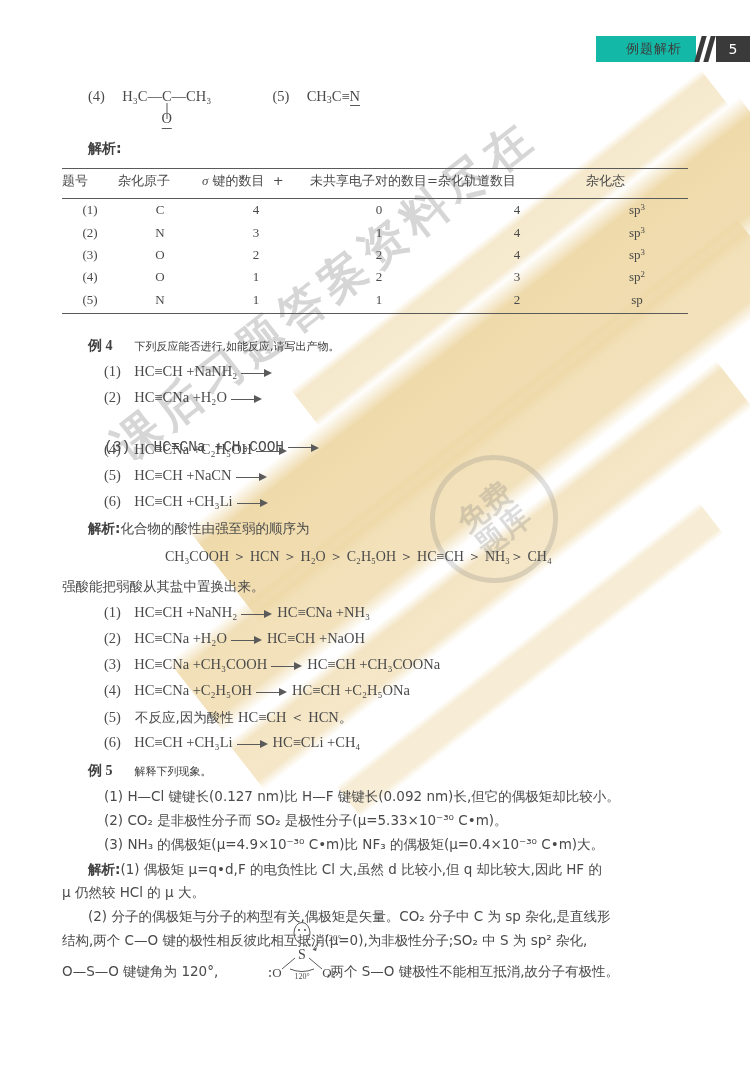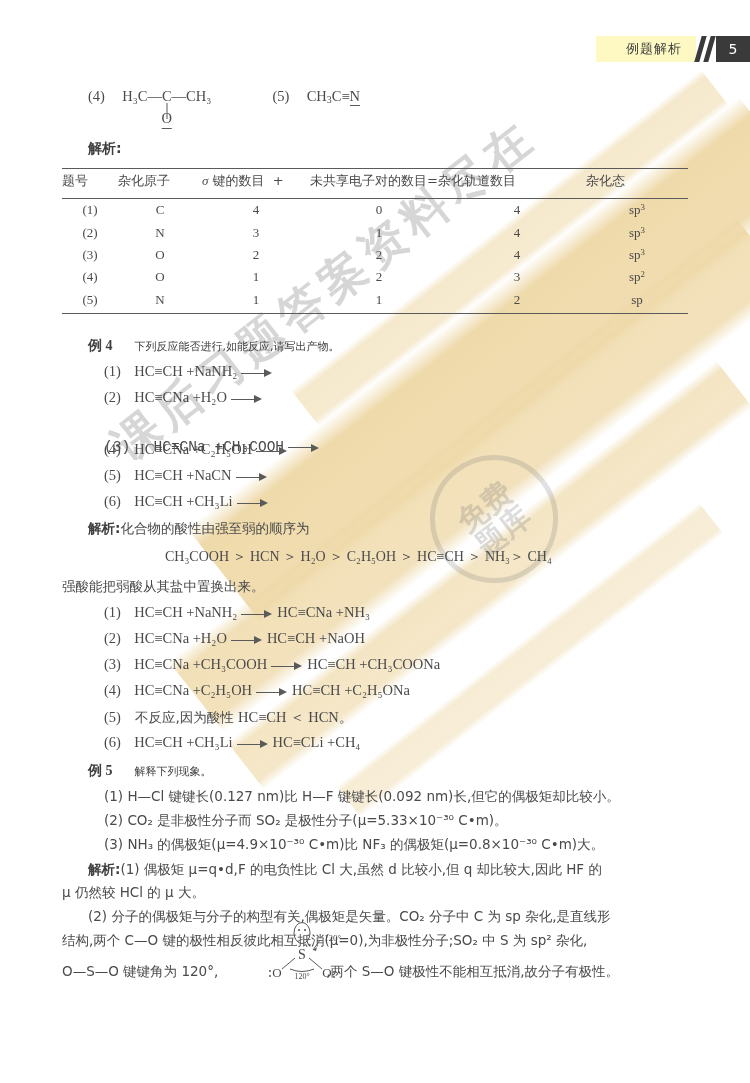--- a/index.html
+++ b/index.html
@@ -86,21 +86,21 @@
   
   .page-header {
     position: absolute;
     right: 0;
     top: 36px;
     display: flex;
     align-items: stretch;
     height: 26px;
   }
   .header-band {
-    background: #fef9c3;
+    background: #14b8a6;
     color: #3c3c3c;
     font-family: "DejaVu Sans", sans-serif;
     font-size: 13px;
     letter-spacing: 1px;
     padding: 0 14px 0 30px;
     display: flex;
     align-items: center;
   }
   .header-slashes {
     width: 20px;
@@ -428,21 +428,21 @@
     <span style="display:inline-block;width:6px"></span>
     <span>HC≡CH  +CH₃Li</span><span class="arrow"></span><span>HC≡CLi  +CH₄</span>
   </div>
 
   <div class="abs ex-head" style="top:762px;left:88px;">
     <span class="num">例 5</span><span class="ex-title">解释下列现象。</span>
   </div>
 
   <div class="abs han" style="top:788px;left:104px;white-space:nowrap;">(1) H—Cl 键键长(0.127 nm)比 H—F 键键长(0.092 nm)长,但它的偶极矩却比较小。</div>
   <div class="abs han" style="top:812px;left:104px;white-space:nowrap;">(2) CO₂ 是非极性分子而 SO₂ 是极性分子(μ=5.33×10⁻³⁰ C•m)。</div>
-  <div class="abs han" style="top:836px;left:104px;white-space:nowrap;">(3) NH₃ 的偶极矩(μ=4.9×10⁻³⁰ C•m)比 NF₃ 的偶极矩(μ=0.8×10⁻³⁰ C•m)大。</div>
+  <div class="abs han" style="top:836px;left:104px;white-space:nowrap;">(3) NH₃ 的偶极矩(μ=4.9×10⁻³⁰ C•m)比 NF₃ 的偶极矩(μ=0.4×10⁻³⁰ C•m)大。</div>
 
   <div class="abs" style="top:860px;left:88px;white-space:nowrap;">
     <span style="font-family:'DejaVu Sans',sans-serif;font-weight:bold;font-size:13.5px;color:#3f3f3f;">解析:</span><span class="han">(1) 偶极矩 μ=q•d,F 的电负性比 Cl 大,虽然 d 比较小,但 q 却比较大,因此 HF 的</span>
   </div>
   <div class="abs han" style="top:884px;left:62px;white-space:nowrap;">μ 仍然较 HCl 的 μ 大。</div>
   <div class="abs han" style="top:908px;left:88px;white-space:nowrap;">(2) 分子的偶极矩与分子的构型有关,偶极矩是矢量。CO₂ 分子中 C 为 sp 杂化,是直线形</div>
   <div class="abs han" style="top:932px;left:62px;white-space:nowrap;">结构,两个 C—O 键的极性相反彼此相互抵消(μ=0),为非极性分子;SO₂ 中 S 为 sp² 杂化,</div>
 
   <div class="abs" style="top:962px;left:62px;white-space:nowrap;">
     <span class="han">O—S—O 键键角为 120°,</span><span style="display:inline-block;width:108px"></span><span class="han">,两个 S—O 键极性不能相互抵消,故分子有极性。</span>

